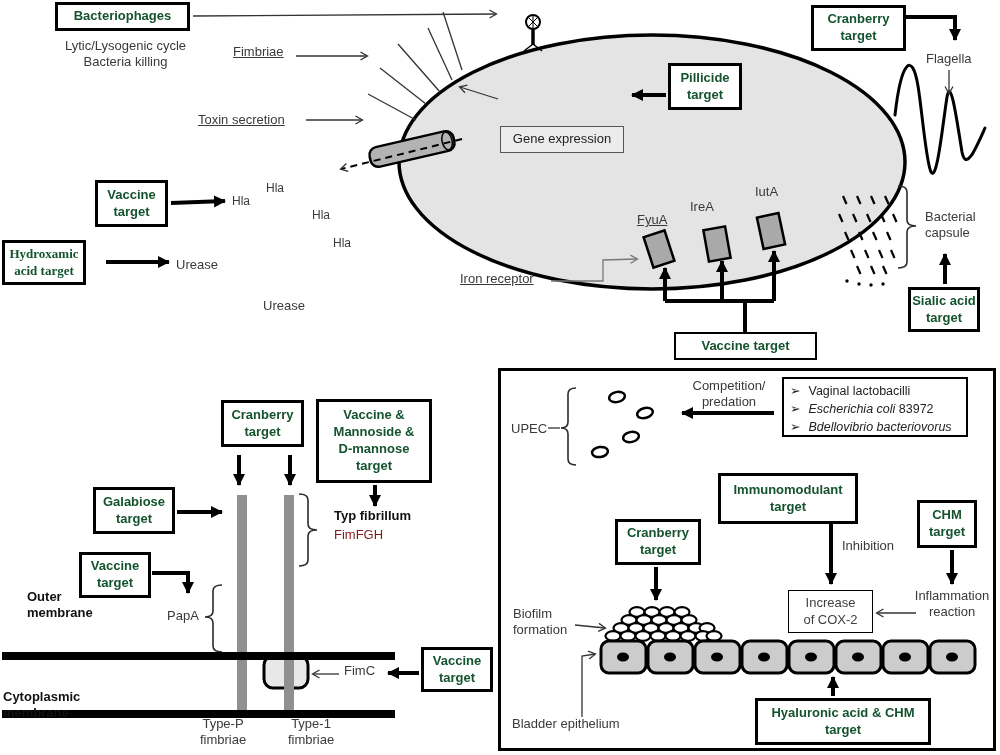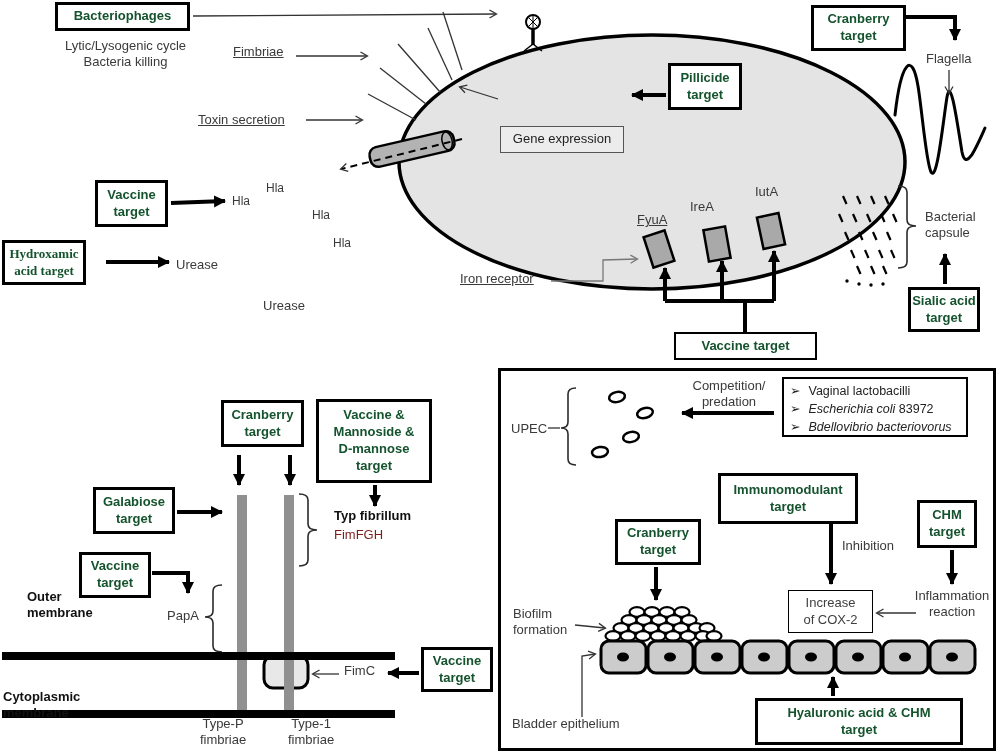--- a/index.html
+++ b/index.html
@@ -265,21 +265,21 @@
 <div class="box" style="left:421px;top:647px;width:72px;height:45px;">Vaccine
 target</div>
 <div class="box" style="left:718px;top:473px;width:140px;height:51px;">Immunomodulant
 target</div>
 <div class="box" style="left:917px;top:500px;width:60px;height:48px;">CHM
 target</div>
 <div class="box" style="left:615px;top:519px;width:86px;height:46px;">Cranberry
 target</div>
 <div class="box thin" style="left:788px;top:590px;width:85px;height:43px;">Increase
 of COX-2</div>
-<div class="box" style="left:755px;top:698px;width:208px;height:47px;">Hyaluronic acid &amp; CHM
+<div class="box" style="left:755px;top:698px;width:176px;height:47px;">Hyaluronic acid &amp; CHM
 target</div>
 
 <div class="listbox" style="left:782px;top:377px;width:186px;height:60px;">
   <div class="li">
         <span>➢</span>
         <span>Vaginal lactobacilli</span>
       </div>
   <div class="li">
         <span>➢</span>
         <span><span class="it">Escherichia coli</span> <span>83972</span></span>

